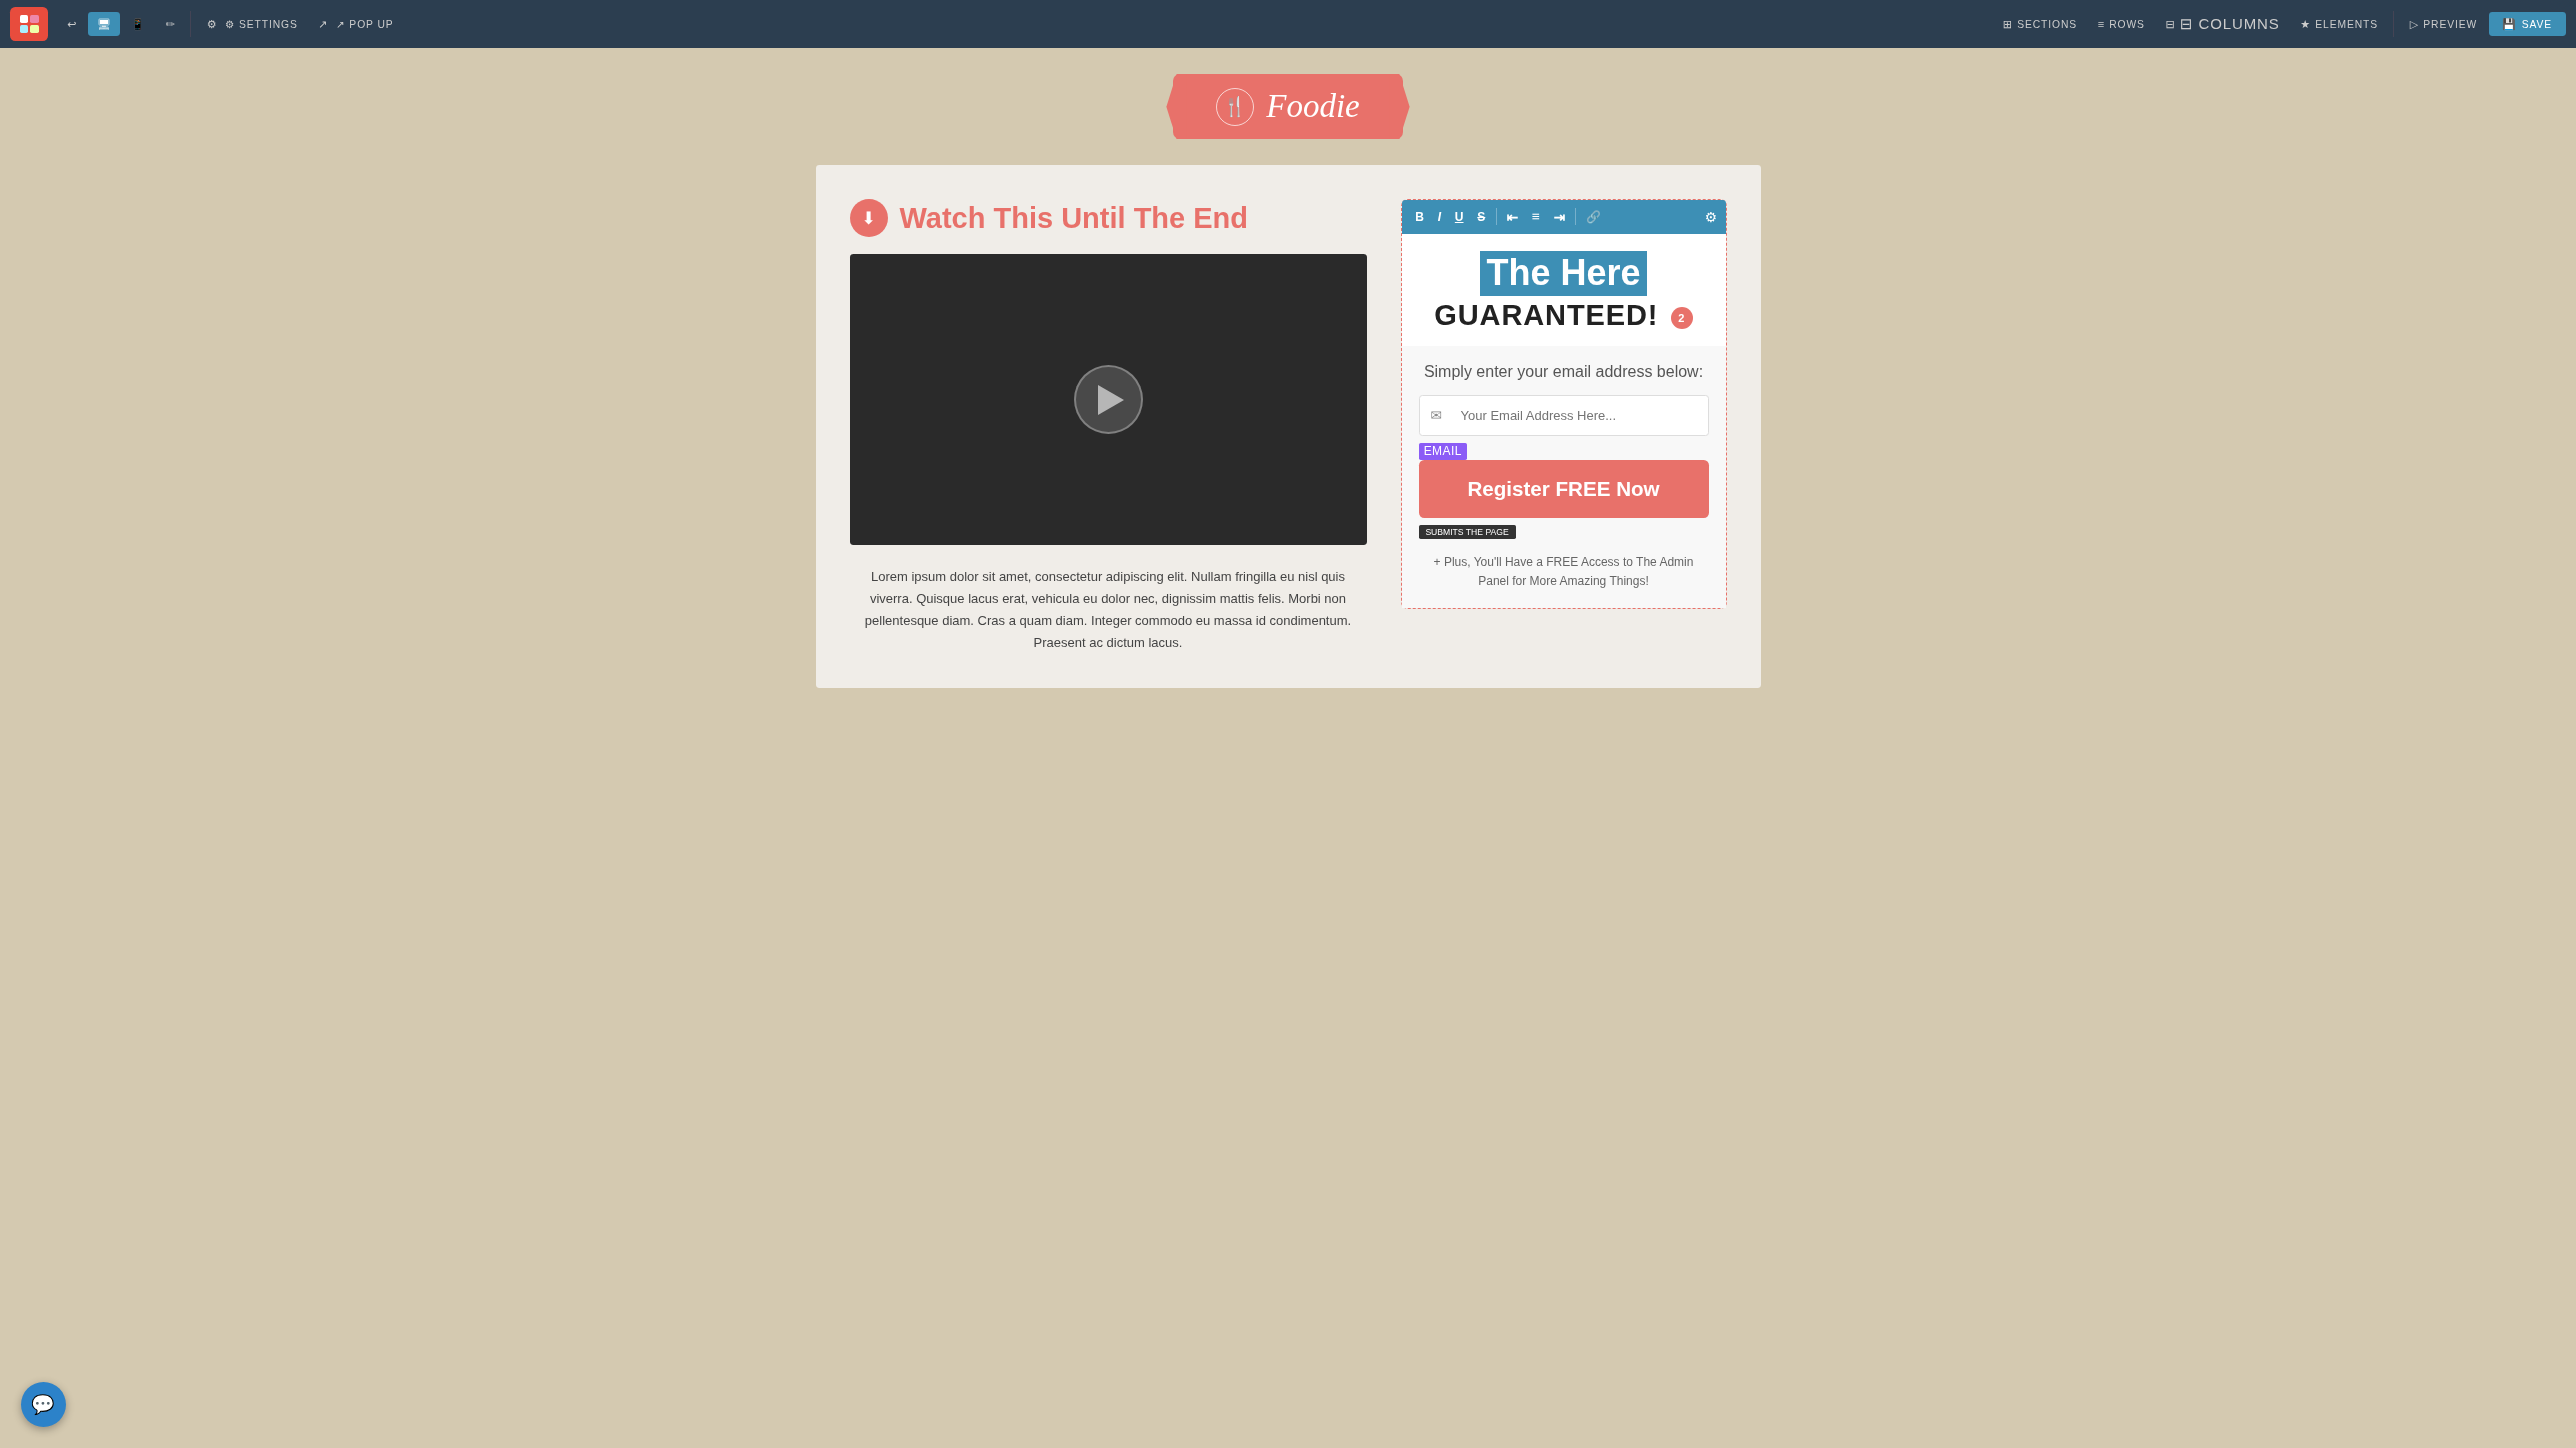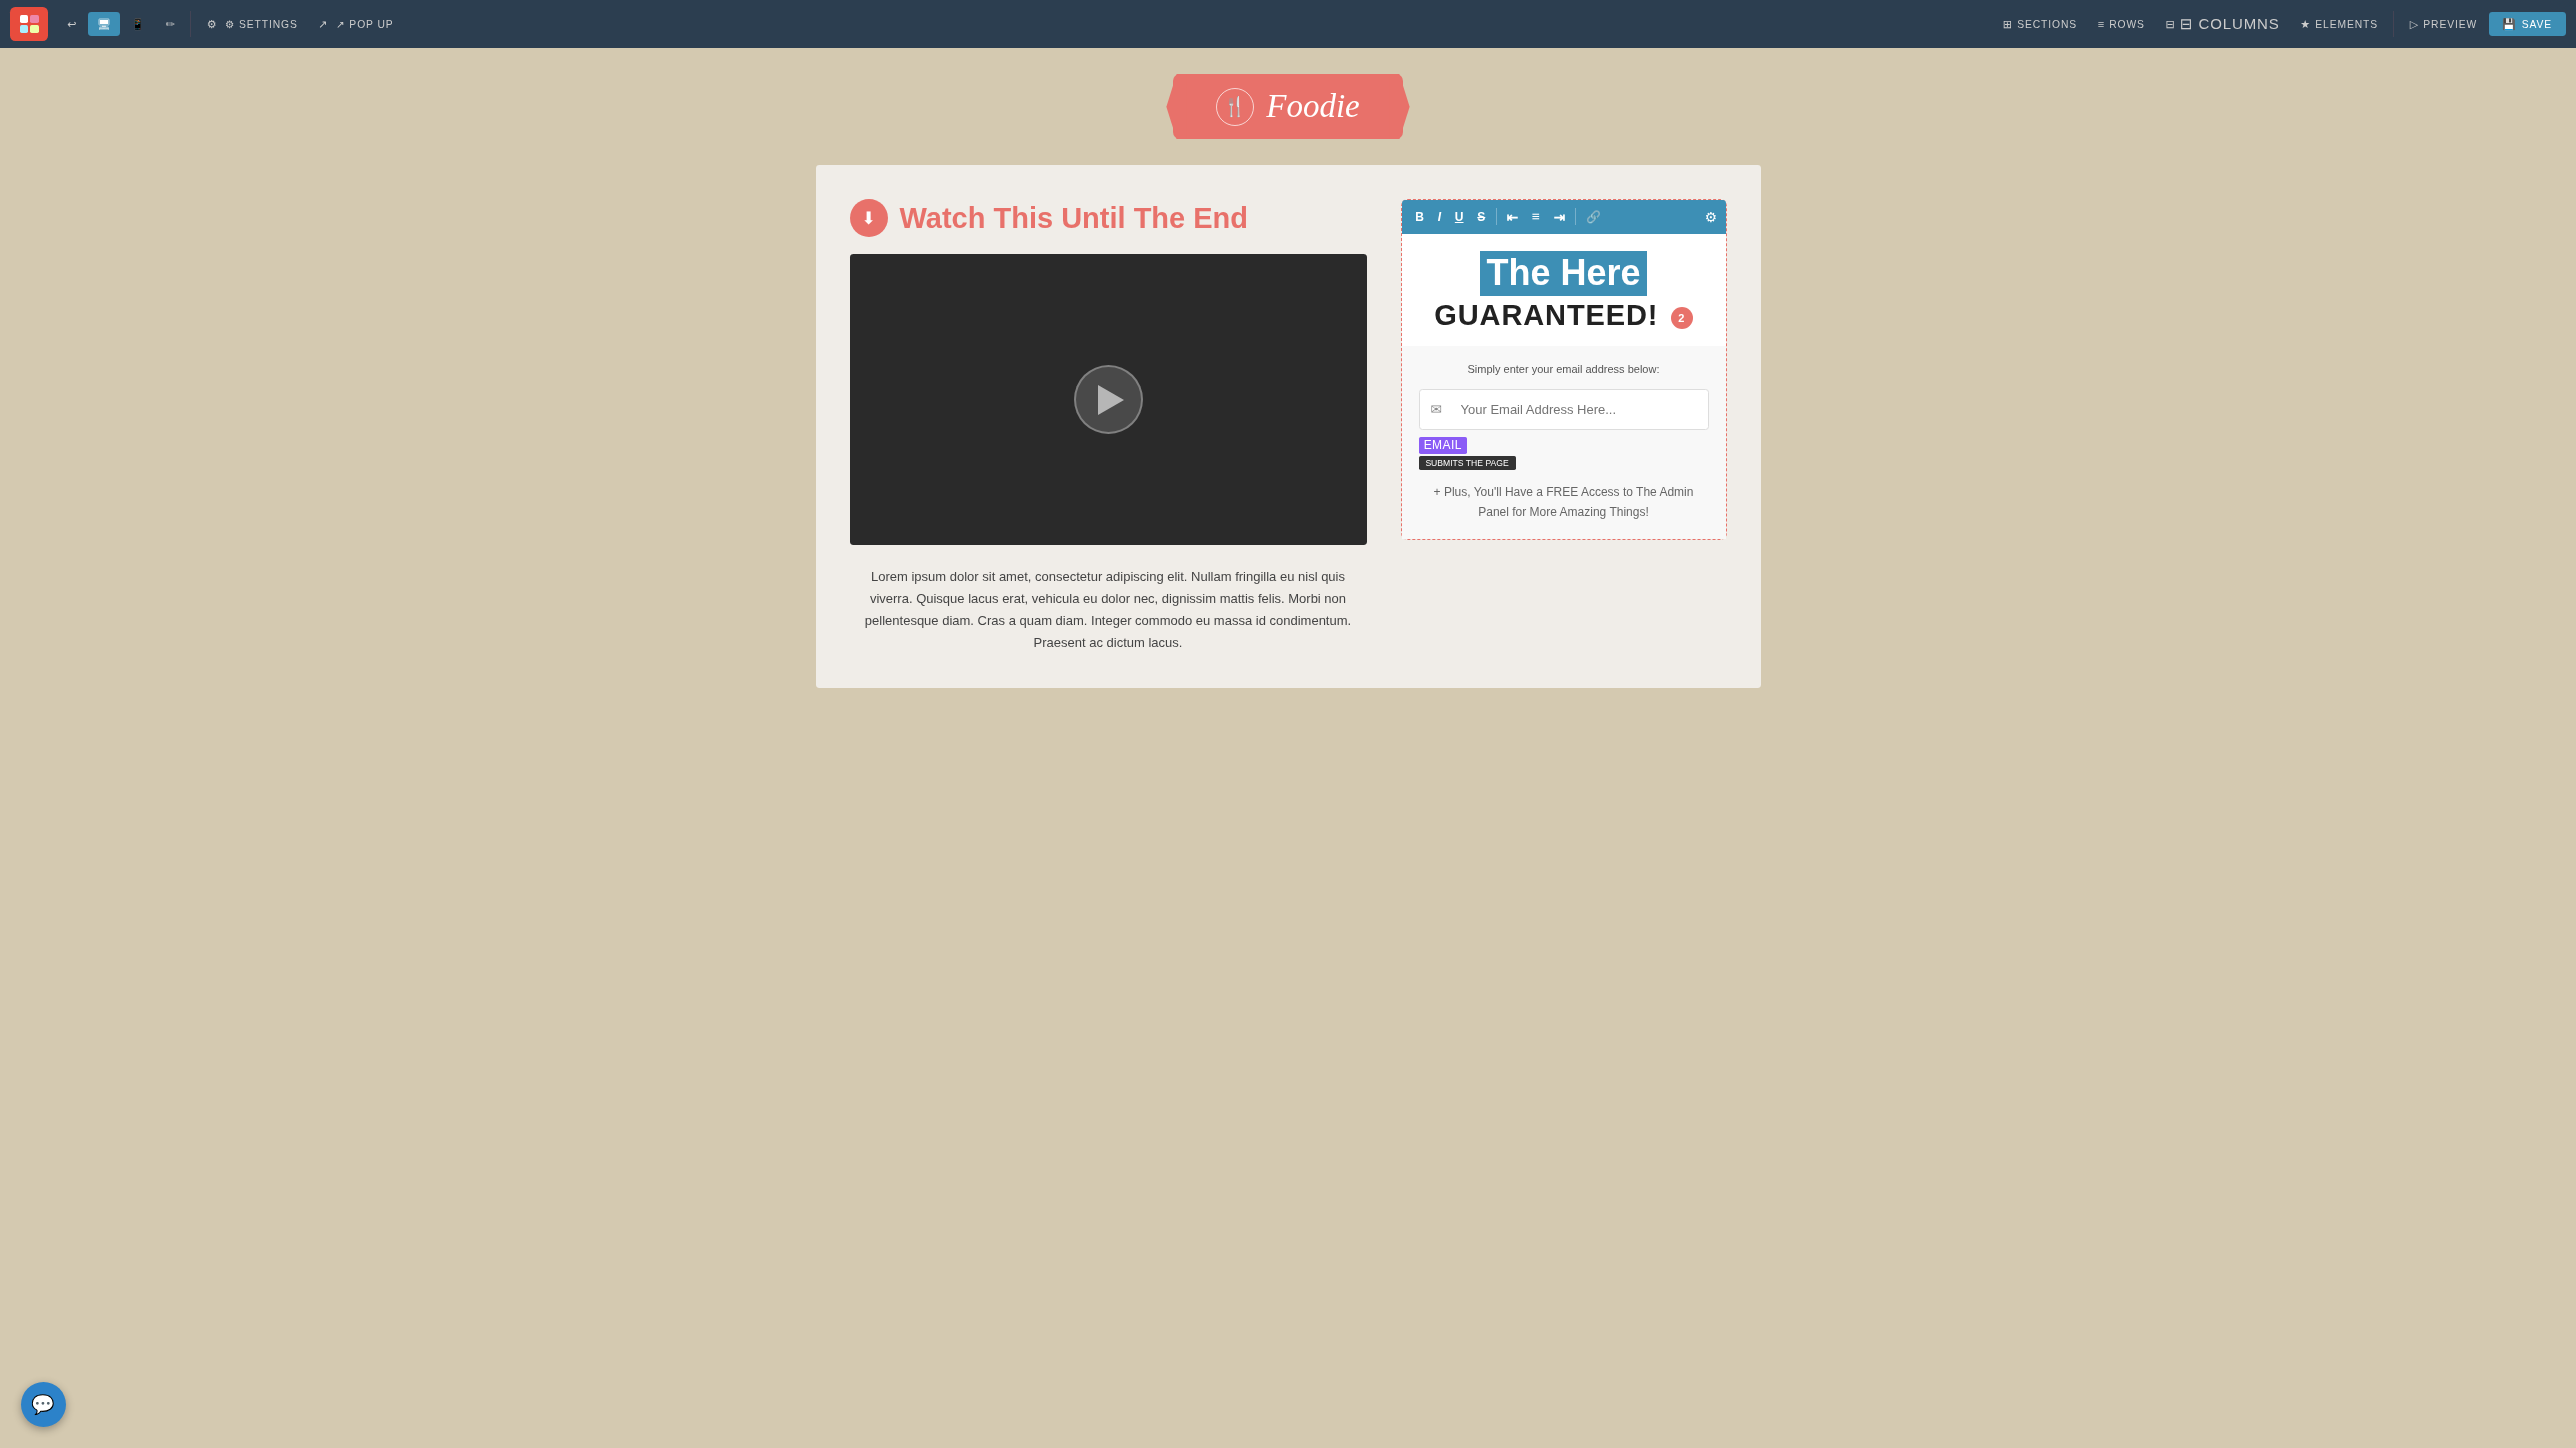--- a/index.html
+++ b/index.html
@@ -251,21 +251,21 @@
     }
 
     
     .form-section {
       padding: 17px 17px;
       background: #f8f8f8;
     }
     .form-subtext {
       text-align: center;
       color: #555;
-      font-size: 11px;
+      font-size: 16px;
       margin-bottom: 13.7px;
     }
 
     .email-field-wrapper {
       position: relative;
       margin-bottom: 6.9px;
     }
     .email-input {
       width: 100%;
       border: 0.9px solid #ddd;
@@ -470,20 +470,21 @@
           <p class="form-subtext">Simply enter your email address below:</p>
 
           <div class="email-field-wrapper">
             <span class="email-icon">✉</span>
             <input class="email-input" type="email" placeholder="Your Email Address Here..." style="">
           </div>
           <div>
             <span class="email-label-tag">EMAIL</span>
           </div>
 
+          <button class="register-btn">Register FREE Now</button>
           <div>
             <span class="submits-tag">SUBMITS THE PAGE</span>
           </div>
 
           <p class="bonus-text">+ Plus, You'll Have a FREE Access to The Admin Panel for More Amazing Things!</p>
         </div>
 
       </div>
 
     </div>

